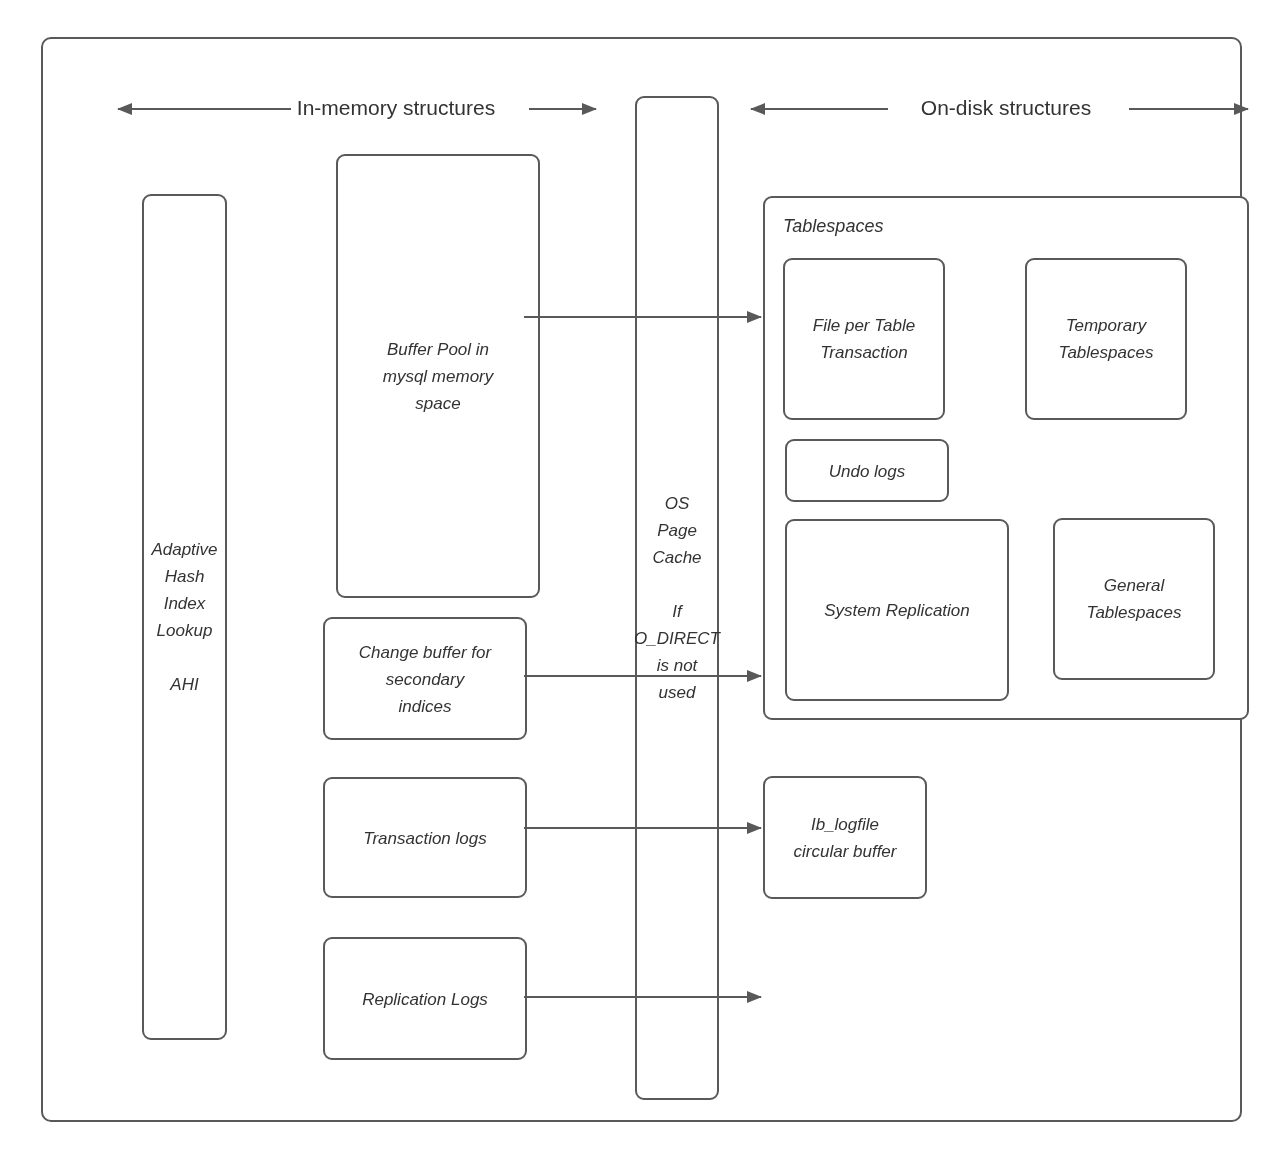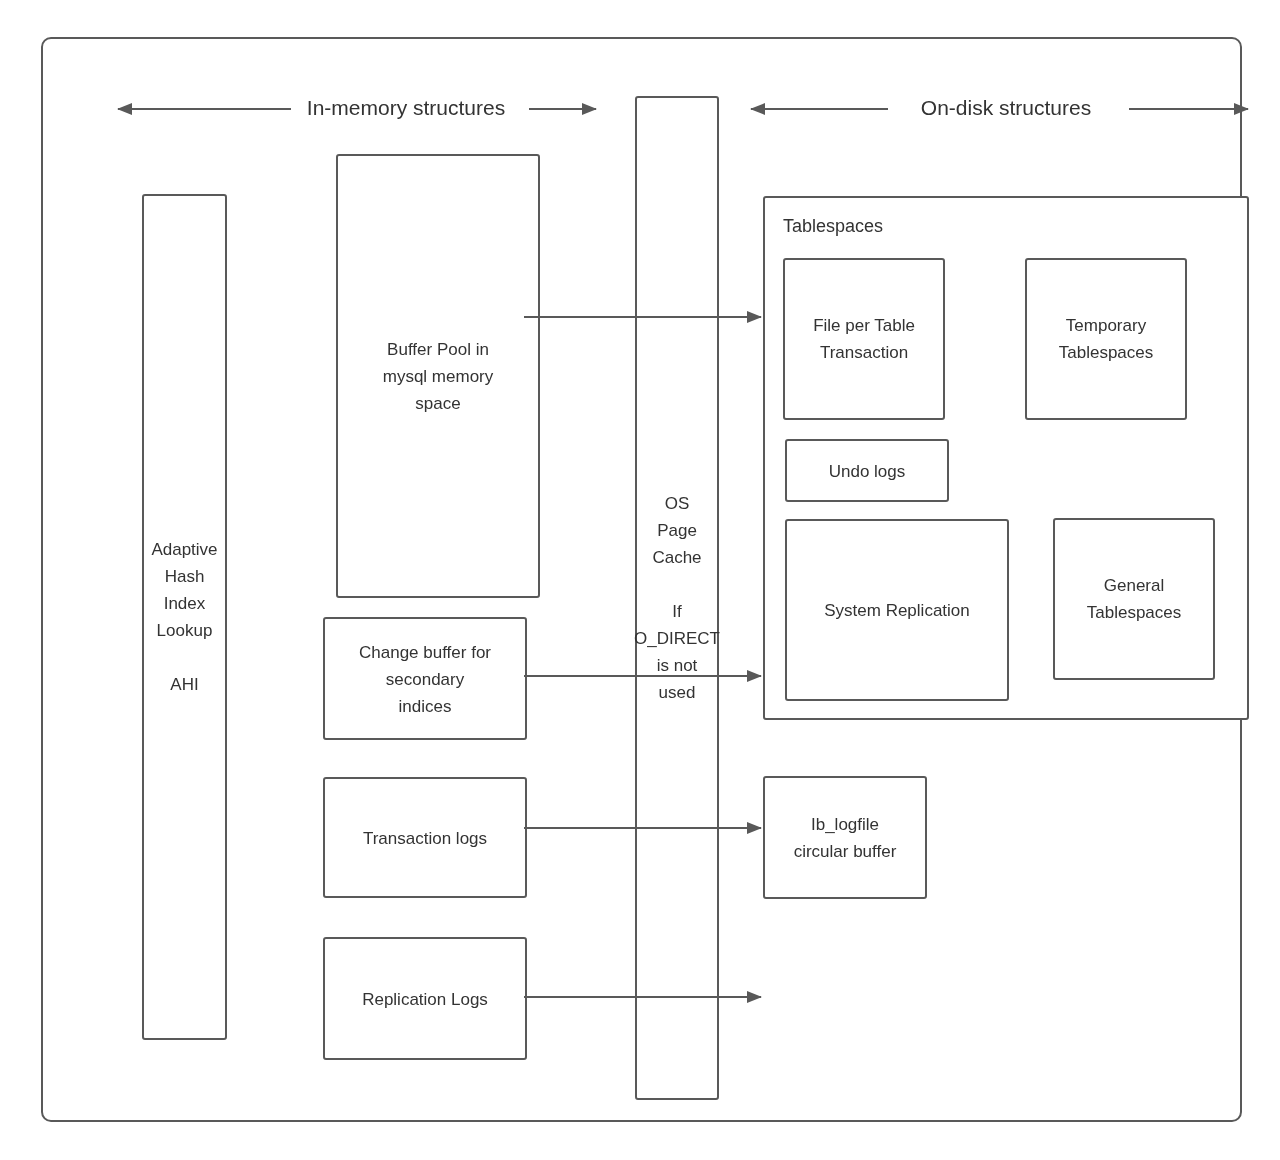--- a/index.html
+++ b/index.html
@@ -13,22 +13,23 @@
     font-family:"Liberation Sans", sans-serif;color:var(--text);
   }
   .abs{position:absolute;}
   
   .outer-frame{
     left:41px;top:37px;width:1197px;height:1081px;
     border:2px solid var(--stroke);border-radius:10px;background:var(--bg);
   }
   
   .node{
-    border:2px solid var(--stroke);border-radius:3px;background:var(--bg);
+    border:2px solid var(--stroke);border-radius:9px;background:var(--bg);
     z-index:2;
+    font-style:italic;
   }
   .node-label{
     position:absolute;left:50%;top:50%;transform:translate(-50%,-50%);
     width:max-content;max-width:none;text-align:center;
     font-size:17px;line-height:27px;white-space:pre-line;color:var(--text);
   }
   
   .hdr-label{
     top:55px;height:28px;line-height:28px;text-align:center;
     font-size:21px;color:var(--text);z-index:3;
@@ -61,21 +62,21 @@
   .n-undo-logs{left:20px;top:241px;width:160px;height:59px;}
   .n-system-tablespace{left:20px;top:321px;width:220px;height:178px;}
   .n-general{left:288px;top:320px;width:158px;height:158px;}
   .n-ib-logfile{left:720px;top:737px;width:160px;height:119px;}
   .n-bin-log-files{left:720px;top:877px;width:160px;height:118px;}
   
   .a-inmem-left{left:75px;top:69px;width:173px;}
   .a-inmem-right{left:486px;top:69px;width:67px;}
   .a-ondisk-left{left:708px;top:69px;width:137px;}
   .a-ondisk-right{left:1086px;top:69px;width:119px;}
-  .l-inmem{left:250px;width:226px;}
+  .l-inmem{left:240px;width:226px;}
   .l-ondisk{left:855px;width:216px;}
   
   .c-bufferpool{left:481px;top:277px;width:237px;}
   .c-changebuffer{left:481px;top:636px;width:237px;}
   .c-transaction{left:481px;top:788px;width:237px;}
   .c-replication{left:481px;top:957px;width:237px;}
 </style>
 </head>
 <body>
 

